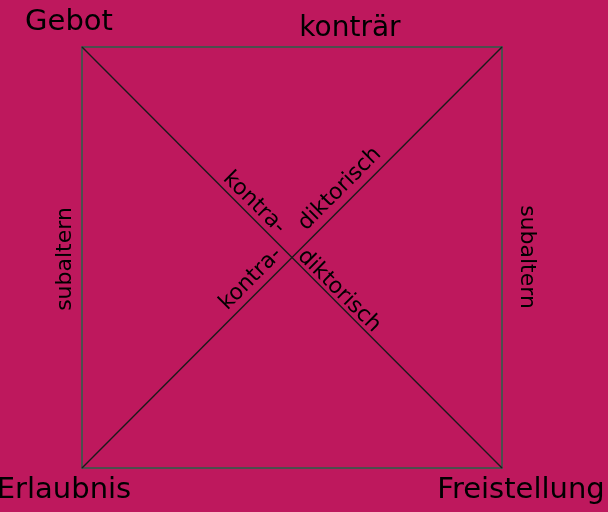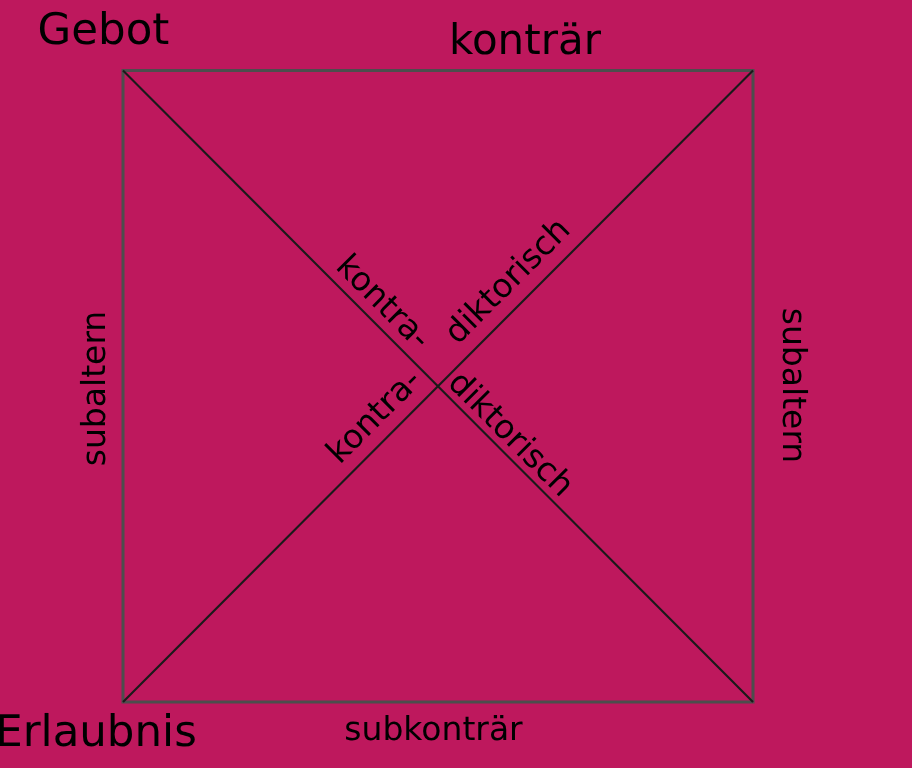--- a/index.html
+++ b/index.html
@@ -61,23 +61,23 @@
 <div id="canvas">
 
   <svg id="lines" width="608" height="512" viewBox="0 0 608 512">
     <rect x="82" y="47" width="420" height="421" fill="none" stroke-width="2" stroke="#4d4d4d"></rect>
     <line x1="82" y1="47" x2="502" y2="468" stroke-width="1.4" stroke="#1a1a1a"></line>
     <line x1="82" y1="468" x2="502" y2="47" stroke-width="1.4" stroke="#1a1a1a"></line>
   </svg>
 
   <div class="label corner-label center pos-gebot">Gebot</div>
   <div class="label corner-label center pos-erlaubnis">Erlaubnis</div>
+  <div class="label corner-label center pos-freistellung">Freistellung</div>
 
   <div class="label top-edge-label center pos-kontraer">konträr</div>
-  <div class="label edge-label center pos-subkontraer">subkonträr</div>
   <div class="label edge-label rot-ccw90 pos-subaltern-left">subaltern</div>
   <div class="label edge-label rot-cw90 pos-subaltern-right">subaltern</div>
 
   <div class="label edge-label rot-45 pos-kontra-upper">kontra-</div>
   <div class="label edge-label rot-45 pos-diktorisch-lower">diktorisch</div>
   <div class="label edge-label rot-n45 pos-kontra-lower">kontra-</div>
   <div class="label edge-label rot-n45 pos-diktorisch-upper">diktorisch</div>
 
 </div>
 

